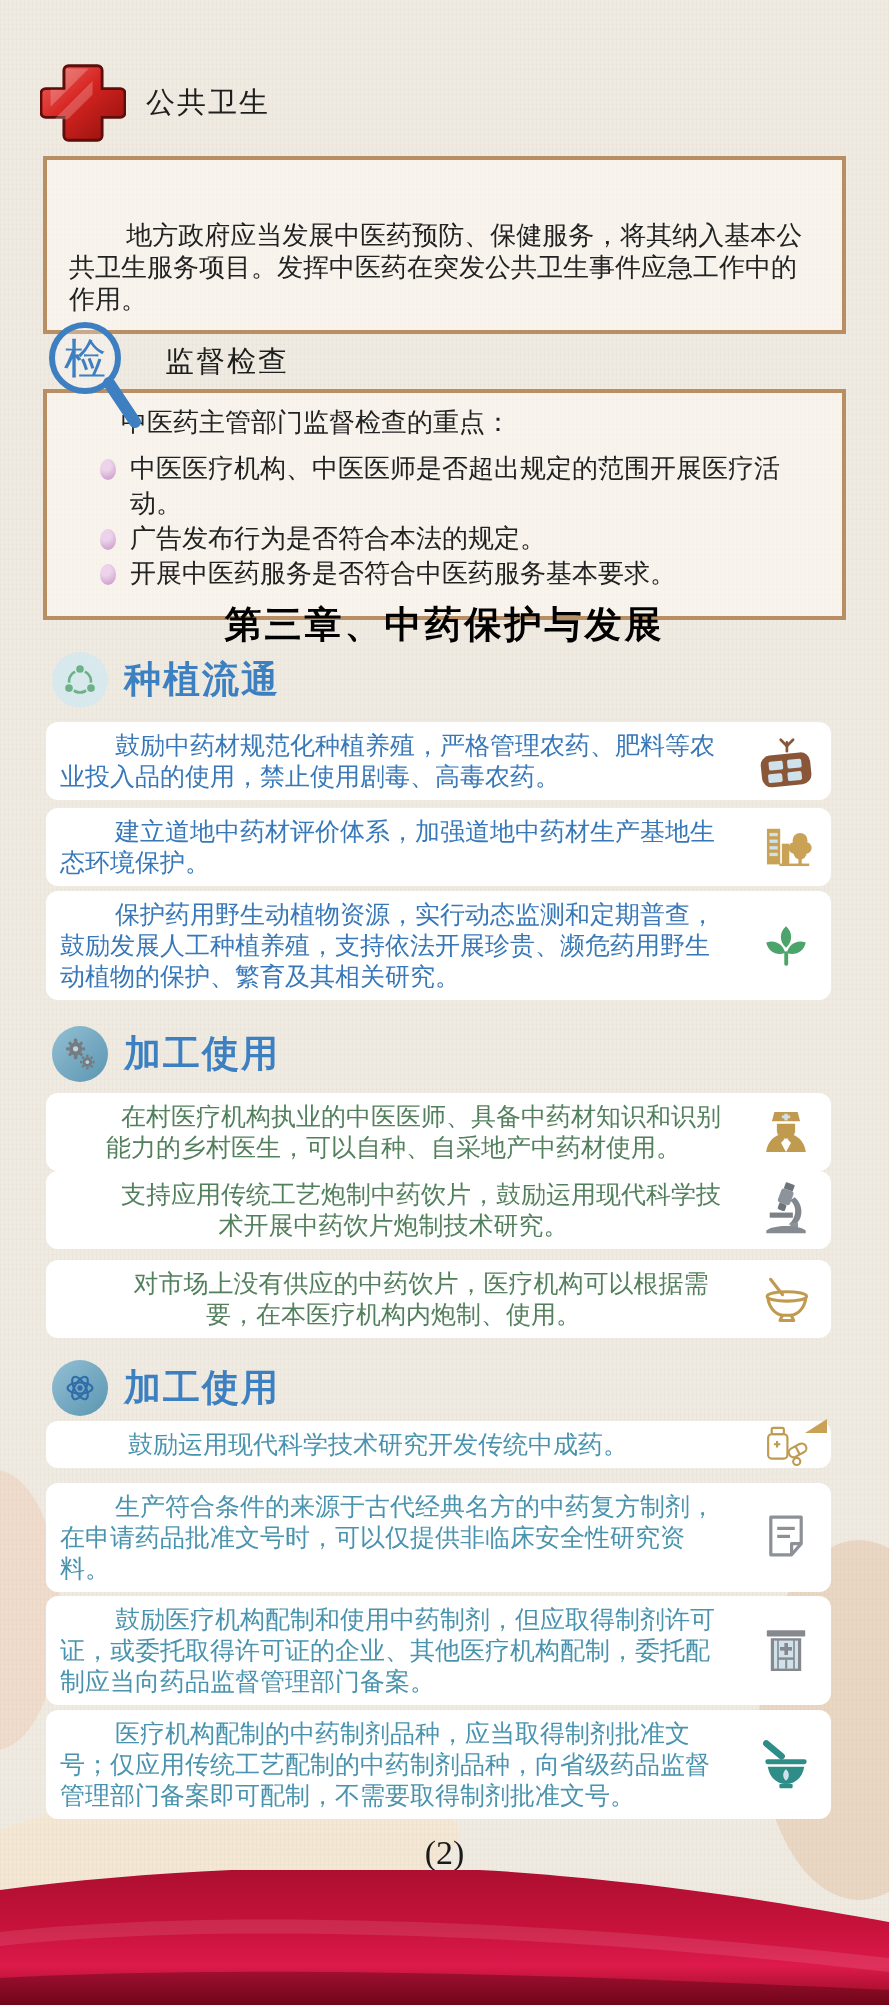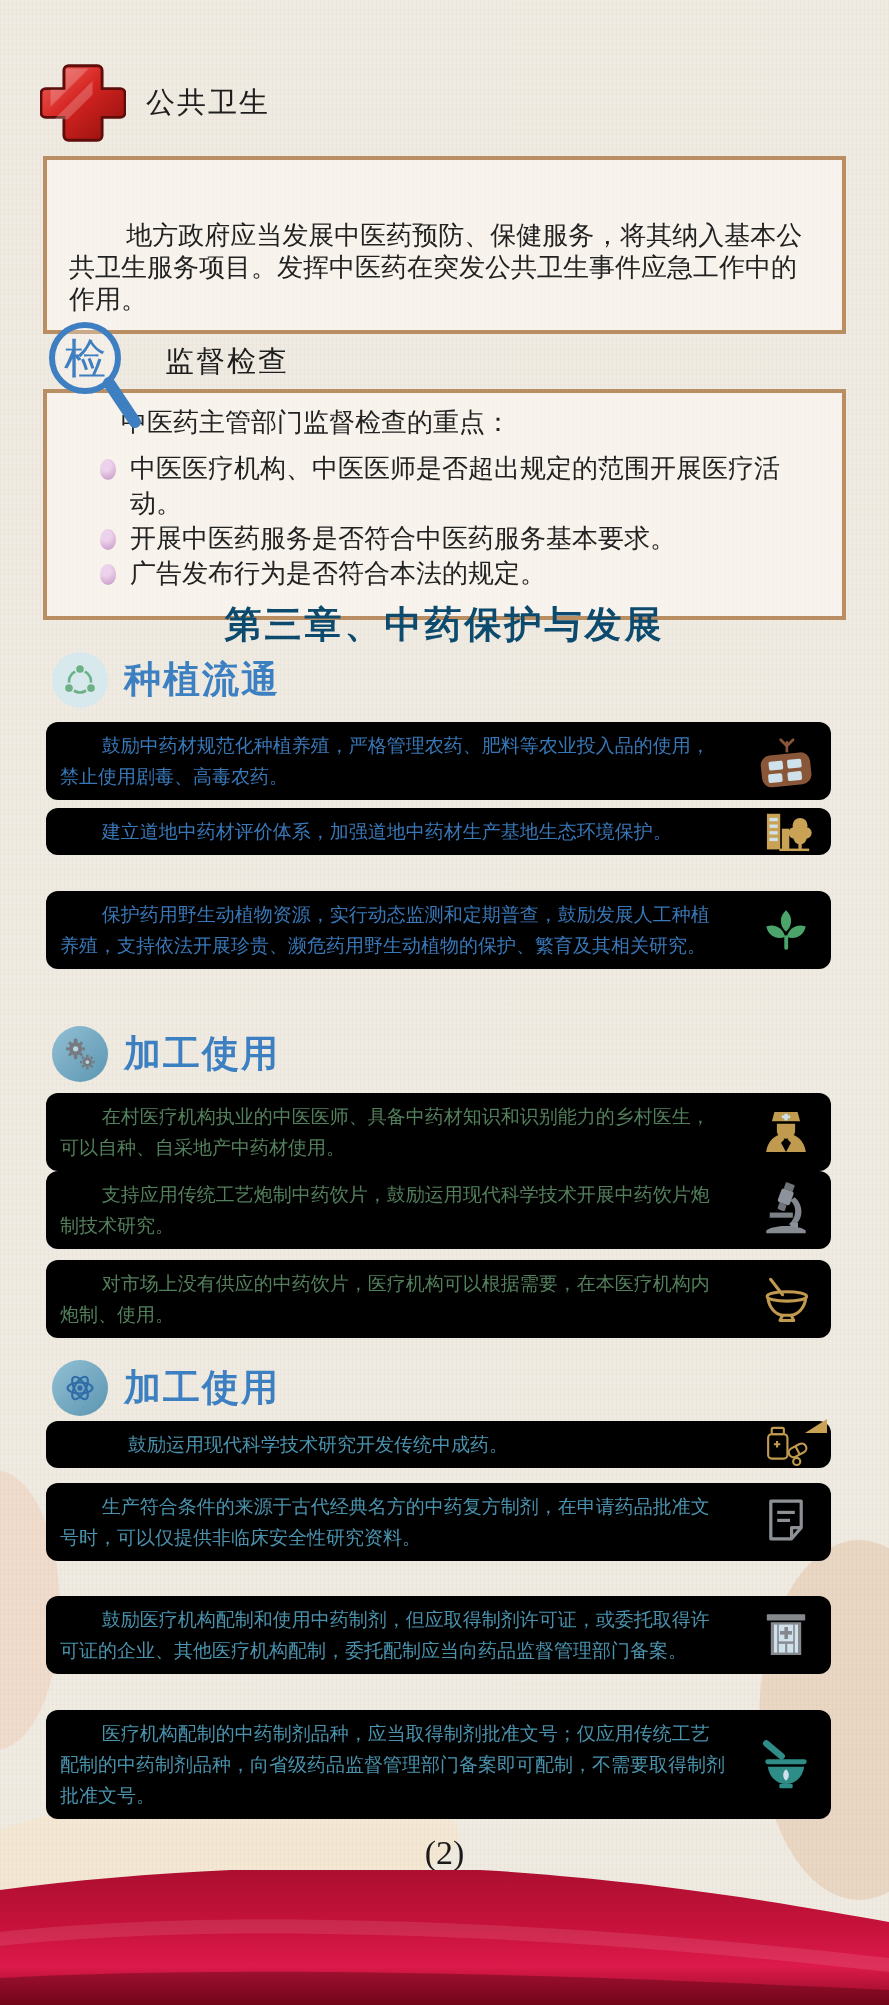--- a/index.html
+++ b/index.html
@@ -33,38 +33,38 @@
   #ph-box p{text-indent:2.2em;margin-top:44px;}
   #sv-box{top:389px;padding:12px 20px 14px 20px;line-height:35px;}
   .sup-intro{margin:0 0 0 54px !important;}
   .sup-list{list-style:none;margin:11px;padding:0;}
   .sup-list li{display:flex;align-items:flex-start;margin-left:22px;}
   .dot{flex:0 0 16px;width:16px;height:21px;margin:8px 14px 0 0;border-radius:50%;
        background:radial-gradient(circle at 35% 30%, #ecd2ea 0 30%, #d3a8d2 75%, #c294c2 100%);}
 
   
   .chapter-title{position:absolute;top:600px;left:0;width:100%;text-align:center;
-    font-size:37px;font-weight:bold;color:#0c4a6e;letter-spacing:3px;}
+    font-size:37px;font-weight:bold;color:#000000;letter-spacing:3px;}
 
   
   .sec-header{position:absolute;left:52px;display:flex;align-items:center;gap:16px;}
   .hdr-circle{width:56px;height:56px;border-radius:50%;display:flex;align-items:center;justify-content:center;}
   .hdr-circle.soft{background:#d8e9ee;}
   .hdr-circle.grad{background:linear-gradient(135deg,#93c0d4 0%,#5b95b1 100%);}
   .sec-label{font-size:37px;font-weight:bold;color:#3c80c2;letter-spacing:2px;}
 
   
   .bluebox{position:absolute;left:46px;width:785px;box-sizing:border-box;
-    background:#000000;border-radius:12px;padding:8px 104px 8px 14px;
-    font-size:19px;line-height:31px;}
+    background:#ffffff;border-radius:12px;padding:8px 104px 8px 14px;
+    font-size:25px;line-height:31px;}
   .bluebox p{margin:0;text-indent:2.2em;}
   .bluebox.flush{padding-left:34px;}
   .bluebox.flush p{text-indent:0;margin-left:48px;}
   .sec-blue .bluebox p{color:#3878b8;}
-  .sec-green .bluebox p{color:#53805c;}
+  .sec-green .bluebox p{color:#53805c;text-align:center;}
   .sec-teal .bluebox p{color:#4a93ae;}
   .box-icon{position:absolute;right:12px;top:50%;transform:translateY(-50%);
     width:66px;display:flex;align-items:center;justify-content:center;}
   .fold{position:absolute;top:-2px;right:4px;width:0;height:0;
     border-left:22px solid transparent;border-bottom:14px solid #c9a256;}
 
   
   .page-num{position:absolute;top:1834px;left:0;width:100%;text-align:center;
     font-family:"Liberation Serif","DejaVu Serif",serif;font-size:34px;color:#1a1a1a;}
 
@@ -116,25 +116,25 @@
 
   <div class="bordered-box layer" id="sv-box">
     <p class="sup-intro">中医药主管部门监督检查的重点：</p>
     <ul class="sup-list">
       <li>
         <span class="dot"></span>
         <span>中医医疗机构、中医医师是否超出规定的范围开展医疗活动。</span>
       </li>
       <li>
         <span class="dot"></span>
-        <span>开展中医药服务是否符合中医药服务基本要求。</span>
+        <span>广告发布行为是否符合本法的规定。</span>
       </li>
       <li>
         <span class="dot"></span>
-        <span>广告发布行为是否符合本法的规定。</span>
+        <span>开展中医药服务是否符合中医药服务基本要求。</span>
       </li>
     </ul>
   </div>
 
   <div class="chapter-title layer">第三章、中药保护与发展</div>
 
   <div class="sec-header layer" style="top:652px;">
     <span class="hdr-circle soft">
       <svg width="44" height="44" viewBox="0 0 60 60">
         <circle cx="30" cy="32" r="15" fill="none" stroke="#6db287" stroke-width="3.5"></circle>

